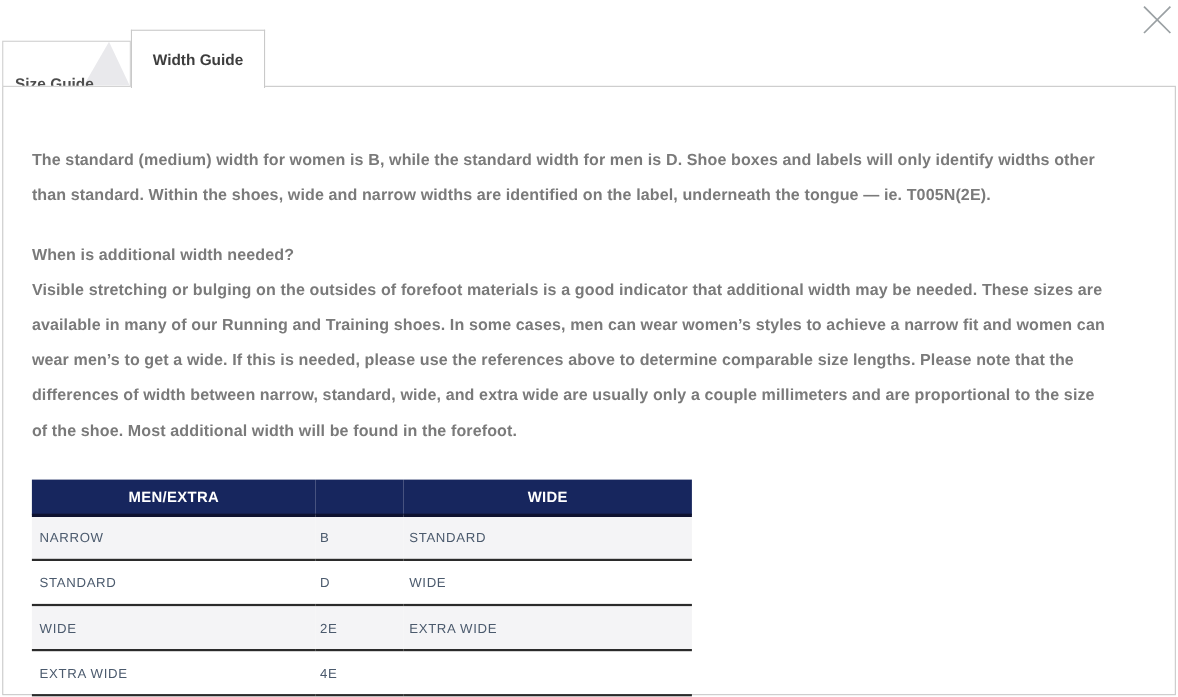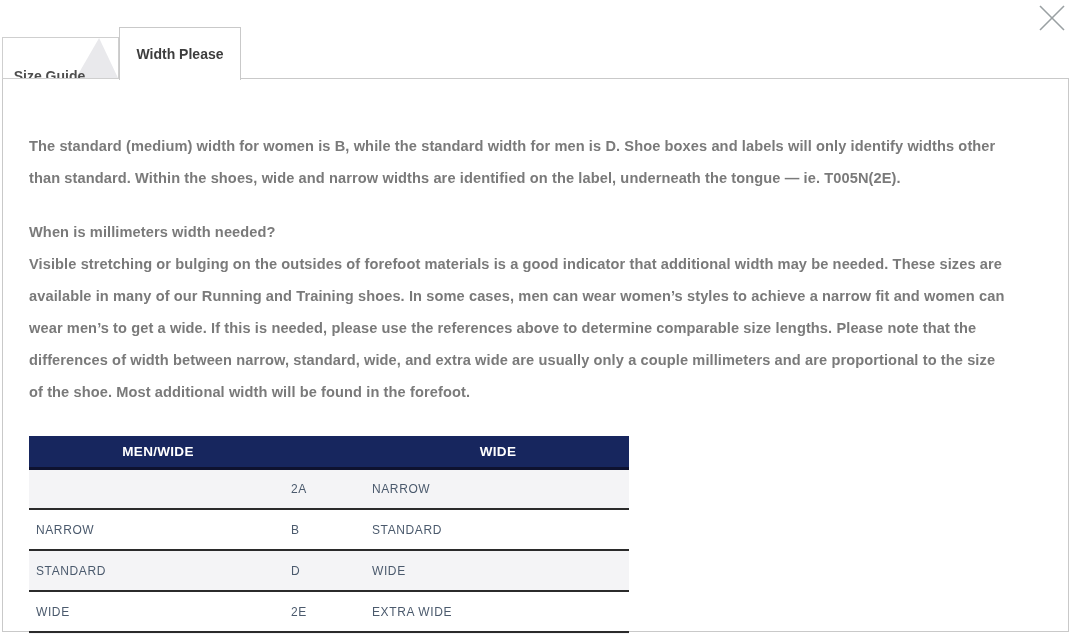--- a/index.html
+++ b/index.html
@@ -54,49 +54,44 @@
   <svg width="32" height="32" viewBox="0 0 32 32">
     <line x1="4" y1="4" x2="28" y2="28" stroke="#9aa0a3" stroke-width="1.6"></line>
     <line x1="28" y1="4" x2="4" y2="28" stroke="#9aa0a3" stroke-width="1.6"></line>
   </svg>
 </button>
 
 <div class="tab tab-inactive">
   <span class="tab-label">Size Guide</span>
 </div>
 <div class="tab tab-active">
-  <span class="tab-label">Width Please</span>
+  <span class="tab-label">Width Guide</span>
 </div>
 
 <div class="panel">
   <div class="panel-inner">
     <p class="body-text">The standard (medium) width for women is B, while the standard width for men is D. Shoe boxes and labels will only identify widths other than standard. Within the shoes, wide and narrow widths are identified on the label, underneath the tongue — ie. T005N(2E).</p>
-    <p class="body-text question">When is millimeters width needed?</p>
+    <p class="body-text question">When is additional width needed?</p>
     <p class="body-text">Visible stretching or bulging on the outsides of forefoot materials is a good indicator that additional width may be needed. These sizes are available in many of our Running and Training shoes. In some cases, men can wear women’s styles to achieve a narrow fit and women can wear men’s to get a wide. If this is needed, please use the references above to determine comparable size lengths. Please note that the differences of width between narrow, standard, wide, and extra wide are usually only a couple millimeters and are proportional to the size of the shoe. Most additional width will be found in the forefoot.</p>
   </div>
 
   <table class="width-table">
     <colgroup>
         <col class="c1">
         <col class="c2">
         <col class="c3">
       </colgroup>
     <thead>
       <tr>
-        <th>MEN/WIDE</th>
+        <th>MEN/EXTRA</th>
         <th></th>
         <th>WIDE</th>
       </tr>
     </thead>
     <tbody>
-      <tr>
-        <td class="c1"></td>
-        <td class="c2">2A</td>
-        <td class="c3">NARROW</td>
-      </tr>
       <tr>
         <td class="c1">NARROW</td>
         <td class="c2">B</td>
         <td class="c3">STANDARD</td>
       </tr>
       <tr>
         <td class="c1">STANDARD</td>
         <td class="c2">D</td>
         <td class="c3">WIDE</td>
       </tr>

